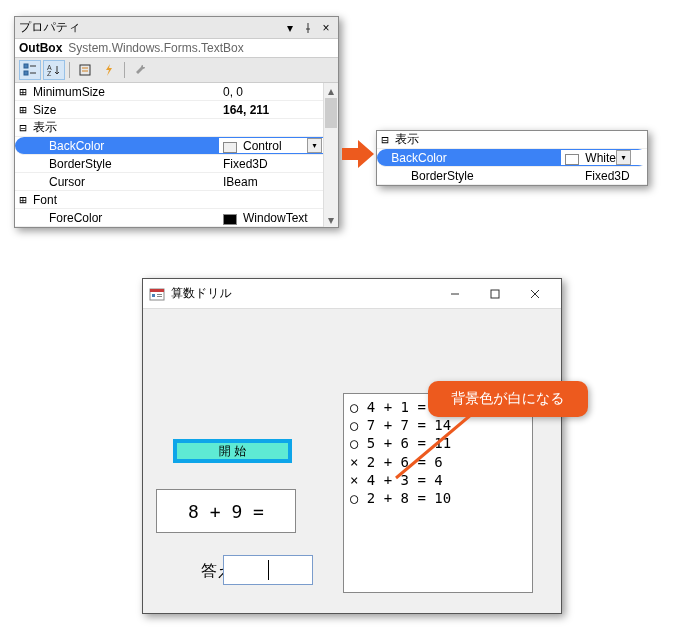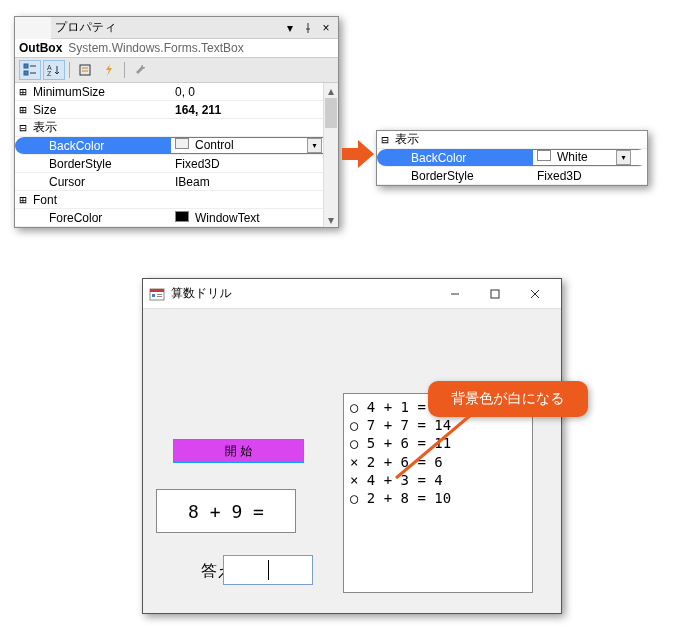--- a/index.html
+++ b/index.html
@@ -1,57 +1,57 @@
 <!DOCTYPE html>
 <html><head>
 <meta charset="utf-8">
 <style>
   * { box-sizing: border-box; margin: 0; padding: 0; }
   body { font-family: "Meiryo UI", "Segoe UI", sans-serif; font-size: 12px; background: #fff; width: 673px; height: 632px; position: relative; }
   
   
   .prop-panel { position: absolute; left: 14px; top: 16px; width: 325px; background: #f5f5f5; border: 1px solid #8a8a8a; box-shadow: 3px 3px 8px rgba(0,0,0,0.4); }
-  .prop-title { background: #e8e8e8; border-bottom: 1px solid #ccc; padding: 2px 4px; display: flex; align-items: center; margin-left: 36px; }
+  .prop-title { background: #e8e8e8; border-bottom: 1px solid #ccc; padding: 2px 4px; display: flex; align-items: center; }
   .prop-title-text { flex: 1; }
   .prop-title-btn { width: 16px; height: 16px; display: inline-flex; align-items: center; justify-content: center; margin-left: 2px; cursor: pointer; }
   .obj-bar { background: #fff; border-bottom: 1px solid #ccc; padding: 2px 4px; display: flex; align-items: center; }
   .obj-name { font-weight: bold; margin-right: 6px; }
   .obj-type { color: #666; }
   .toolbar { background: #e8e8e8; border-bottom: 1px solid #ccc; padding: 2px 4px; display: flex; gap: 2px; }
   .tb-btn { width: 22px; height: 20px; border: 1px solid transparent; display: inline-flex; align-items: center; justify-content: center; cursor: pointer; }
   .tb-btn.selected { border: 1px solid #99c2e8; background: #d5e6f7; }
   .grid { background: #fff; position: relative; }
   .grid-scrollbar { position: absolute; right: 0; top: 0; bottom: 0; width: 15px; background: #f0f0f0; border-left: 1px solid #ddd; }
   .grid-thumb { position: absolute; top: 0; left: 1px; right: 1px; height: 30px; background: #ccc; }
   .grid-arrow { position: absolute; left: 0; right: 0; height: 15px; display: flex; align-items: center; justify-content: center; color: #666; }
   .row { display: flex; height: 18px; align-items: center; border-bottom: 1px solid #eee; }
   .row.selected { background: #3b82f6; color: #fff; border-radius: 9px; }
   .row.selected .val { background: #fff; color: #000; }
   .exp { width: 16px; text-align: center; cursor: pointer; font-family: monospace; }
   .indent { width: 16px; }
   .key { flex: 0 0 140px; padding-left: 2px; }
-  .val { flex: 1; display: flex; align-items: flex-start; padding-left: 4px; }
+  .val { flex: 1; display: flex; align-items: flex-end; padding-left: 4px; margin-left: 48px; }
   .val.bold { font-weight: bold; }
   .swatch { width: 14px; height: 11px; border: 1px solid #888; margin-right: 6px; }
   .dd-btn { width: 15px; height: 15px; border: 1px solid #999; background: #eee; margin-left: auto; margin-right: 16px; display: flex; align-items: center; justify-content: center; font-size: 8px; cursor: pointer; }
   
   
   .arrow { position: absolute; left: 342px; top: 140px; width: 32px; height: 28px; }
   
   
   .prop-snip { position: absolute; left: 376px; top: 130px; width: 272px; background: #fff; border: 1px solid #8a8a8a; box-shadow: 3px 3px 8px rgba(0,0,0,0.4); }
   
   
   .app-win { position: absolute; left: 142px; top: 278px; width: 420px; height: 336px; background: #f0f0f0; border: 1px solid #555; box-shadow: 3px 3px 8px rgba(0,0,0,0.4); }
   .titlebar { height: 30px; background: #fff; display: flex; align-items: center; padding: 0 6px; border-bottom: 1px solid #ddd; }
   .app-icon { width: 16px; height: 16px; margin-right: 6px; }
   .app-title { flex: 1; font-size: 12px; }
   .win-btn { width: 40px; height: 28px; display: flex; align-items: center; justify-content: center; cursor: pointer; }
   .app-body { position: relative; height: calc(100% - 30px); }
-  .start-btn { position: absolute; left: 30px; top: 130px; width: 131px; height: 24px; background: #d946ef; border: 1px solid #0ea5e9; display: flex; align-items: center; justify-content: center; cursor: pointer; }
+  .start-btn { position: absolute; left: 30px; top: 130px; width: 119px; height: 24px; background: #5eead4; border: 4px solid #0ea5e9; display: flex; align-items: center; justify-content: center; cursor: pointer; }
   .expr-box { position: absolute; left: 13px; top: 180px; width: 140px; height: 44px; background: #fff; border: 1px solid #888; display: flex; align-items: center; justify-content: center; font-family: "MS Gothic", monospace; font-size: 18px; }
   .ans-label { position: absolute; left: 30px; top: 252px; font-size: 16px; font-family: "MS Gothic"; margin-left: 28px; }
   .ans-input { position: absolute; left: 80px; top: 246px; width: 90px; height: 30px; border: 1px solid #7a9ccc; background: #fff; display: flex; align-items: center; justify-content: center; }
   .ans-caret { width: 1px; height: 20px; background: #000; }
   .outbox { position: absolute; left: 200px; top: 84px; width: 190px; height: 200px; background: #fff; border: 1px solid #888; padding: 4px 6px; font-family: "MS Gothic", monospace; font-size: 14px; line-height: 1.3; }
   .outbox-row { white-space: pre; }
   
   
   .callout { position: absolute; left: 428px; top: 381px; width: 160px; height: 36px; background: #ed5a1e; color: #fff; border-radius: 10px; display: flex; align-items: center; justify-content: center; font-size: 14px; box-shadow: 2px 2px 6px rgba(0,0,0,0.3); }
 </style>

